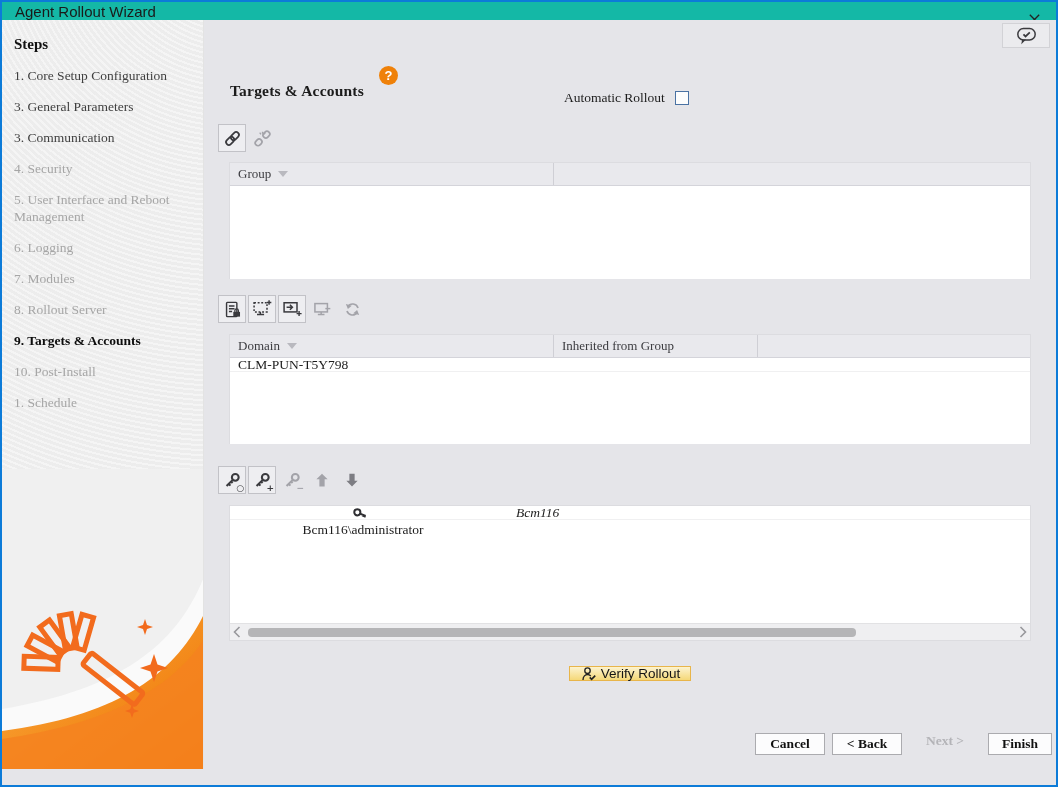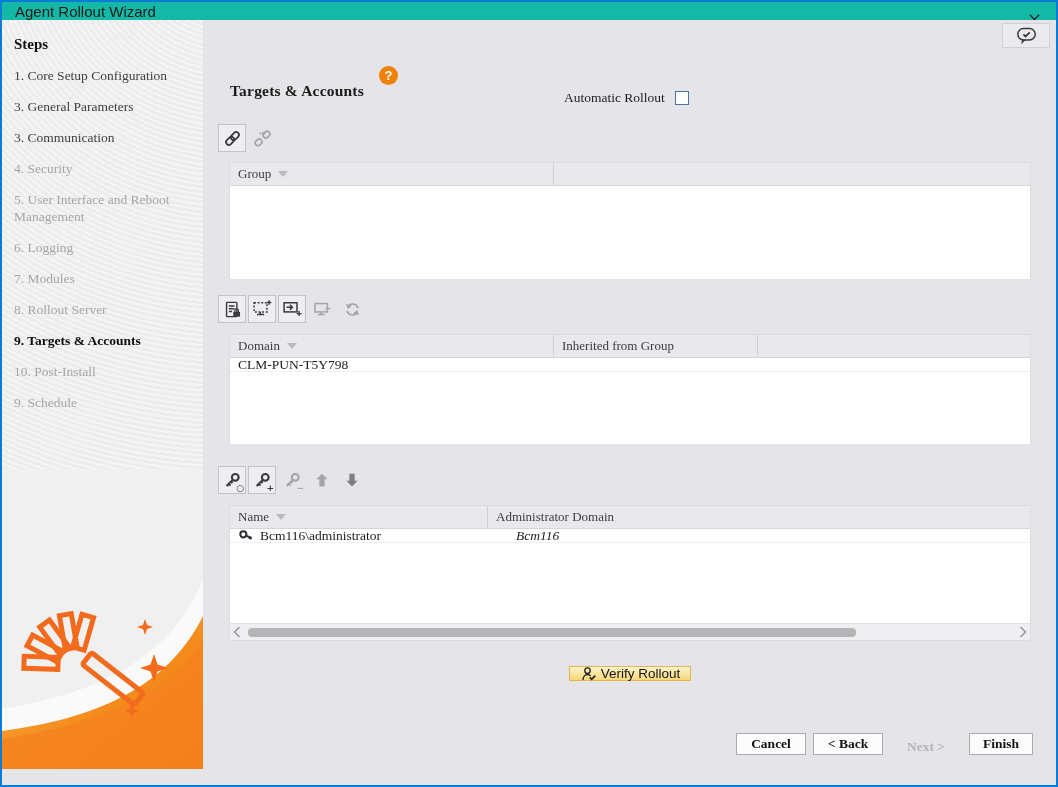--- a/index.html
+++ b/index.html
@@ -143,21 +143,21 @@
     position:absolute; left:365px; top:646px;
     width:122px; height:15px;
     border:1px solid #e8b54a;
     background:linear-gradient(#fcf3cf, #f5d878);
     display:flex; align-items:center; justify-content:center;
     font-size:13.5px; color:#141414; cursor:pointer;
   }
   .verify-btn svg { margin-right:3px; }
 
   
-  .footer-btns { position:absolute; top:713px; right:23px; display:flex; align-items:flex-end; }
+  .footer-btns { position:absolute; top:713px; right:4px; display:flex; align-items:flex-start; }
   .f-btn {
     height:22px; border:1px solid #ababaf; background:#fcfcfd;
     font-family:"Liberation Serif",serif; font-weight:bold; font-size:13.5px; color:#111;
     display:flex; align-items:center; justify-content:center; cursor:pointer;
   }
   .f-cancel { width:70px; margin-right:7px; }
   .f-back   { width:70px; margin-right:21px; }
   .f-next   { width:44px; margin-right:21px; border:none; background:transparent; color:#b4b4b8; font-weight:bold; font-size:13.5px; font-family:"Liberation Serif",serif; display:flex; align-items:center; justify-content:center; cursor:default; }
   .f-finish { width:64px; }
 
@@ -187,21 +187,21 @@
         <li class="steps-item" data-state="done">1. Core Setup Configuration</li>
         <li class="steps-item" data-state="done">3. General Parameters</li>
         <li class="steps-item" data-state="done">3. Communication</li>
         <li class="steps-item" data-state="todo">4. Security</li>
         <li class="steps-item" data-state="todo">5. User Interface and Reboot Management</li>
         <li class="steps-item" data-state="todo">6. Logging</li>
         <li class="steps-item" data-state="todo">7. Modules</li>
         <li class="steps-item" data-state="todo">8. Rollout Server</li>
         <li class="steps-item" data-state="current">9. Targets &amp; Accounts</li>
         <li class="steps-item" data-state="todo">10. Post-Install</li>
-        <li class="steps-item" data-state="todo">9. Schedule</li>
+        <li class="steps-item" data-state="todo">1. Schedule</li>
       </ul>
 
       <svg class="sidebar-art" viewBox="0 0 202 210">
         <defs>
           <linearGradient id="sw" x1="0" y1="0" x2="1" y2="1">
             <stop offset="0" stop-color="#fbb042"></stop>
             <stop offset="1" stop-color="#ee7000"></stop>
           </linearGradient>
         </defs>
         <path d="M202 18 C 175 85 120 130 0 150 L 0 210 L 202 210 Z" fill="#fafafa"></path>
@@ -400,32 +400,23 @@
         <span class="tb-icon darker">
           <span>
             <svg width="18" height="18" viewBox="0 0 24 24">
               <path d="M12 20.5 L4.5 13 H8.5 V3.5 H15.5 V13 H19.5 Z" fill="currentColor"></path>
             </svg>
           </span>
         </span>
       </div>
 
       <div class="tbl" style="top:485px; height:136px;">
-        <div class="tbl-head">
-          <div class="tbl-col" style="width:258px;">
-            <span>Name</span>
-            <span class="caret-down"></span>
-          </div>
-          <div class="tbl-col" style="flex:1;">
-            <span>Administrator Domain</span>
-          </div>
-        </div>
         <div class="tbl-body" style="height:94px;">
           <div class="tbl-row">
-            <div class="tbl-cell" style="width:258px;">
+            <div class="tbl-cell" style="width:258px;flex-direction:column;">
               <span class="key-cell-icon">
                 <svg width="16" height="16" viewBox="0 0 24 24" fill="none" stroke="currentColor" stroke-width="3">
                   <circle cx="8" cy="9.5" r="4.6"></circle>
                   <path d="M12 11.5 L20.5 15 M17 13.5 l-1 2.6 M19.5 14.6 l-1 2.6"></path>
                 </svg>
               </span>
               <span>Bcm116\administrator</span>
             </div>
             <div class="tbl-cell" style="flex:1;font-style:italic;">Bcm116</div>
           </div>

